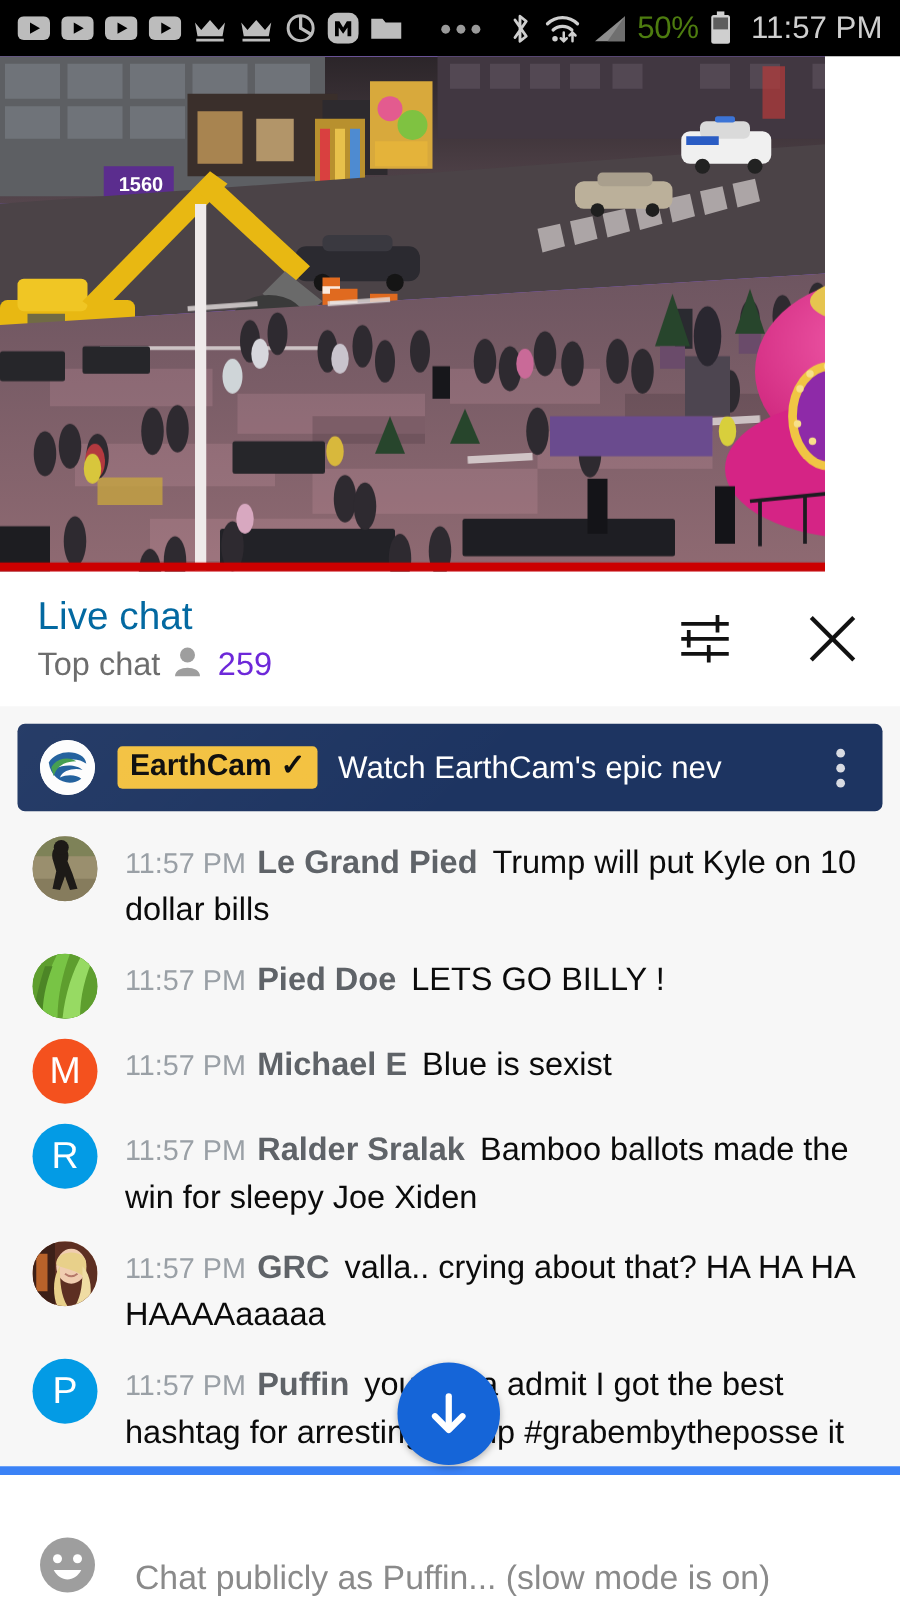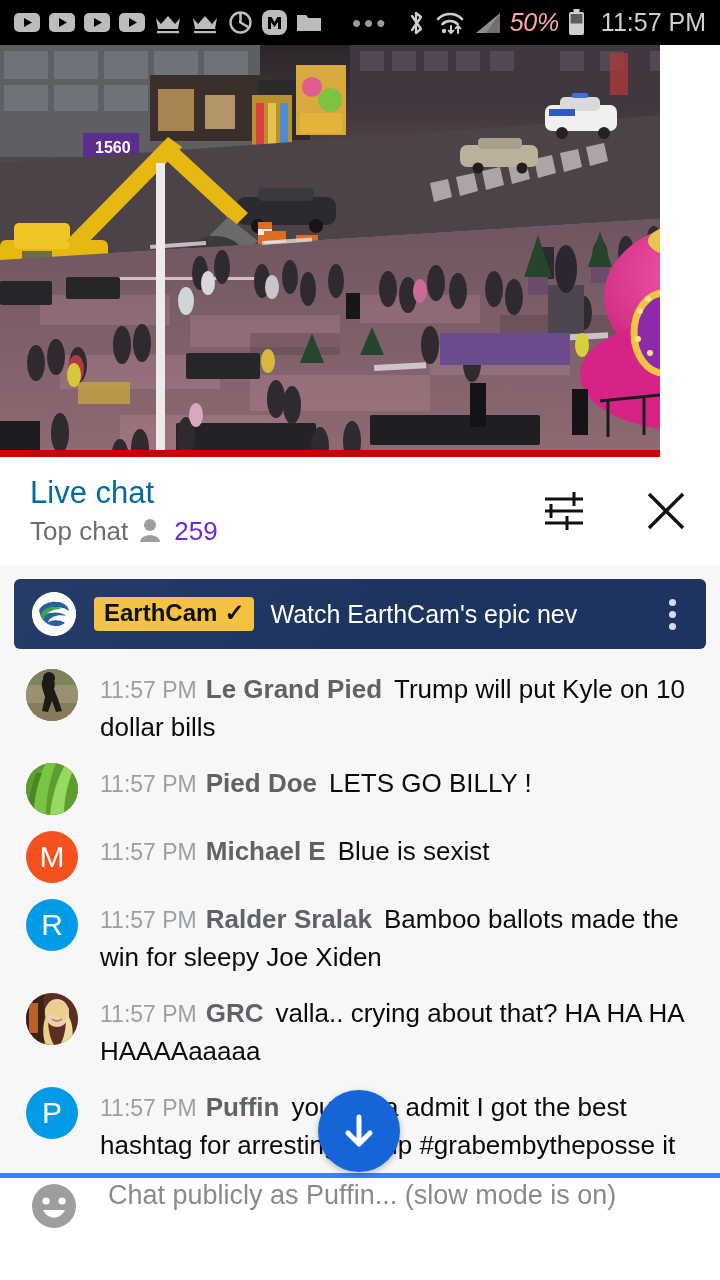--- a/index.html
+++ b/index.html
@@ -13,21 +13,21 @@
 
   
   .statusbar {
     height:45px; background:#000; display:flex; align-items:center;
     padding:0 14px; gap:0;
   }
   .sb-left { display:flex; align-items:center; gap:9px; flex:0 0 auto; }
   .sb-mid  { flex:1 1 auto; display:flex; align-items:center; justify-content:flex-start; padding-left:30px; }
   .sb-right{ display:flex; align-items:center; gap:9px; flex:0 0 auto; }
   .ic { display:inline-flex; align-items:center; justify-content:center; }
-  .sb-text { color:#fca5a5; font-size:25px; letter-spacing:-0.3px;font-style:italic; }
+  .sb-text { color:#4d7c0f; font-size:25px; letter-spacing:-0.3px; }
   .sb-clock { color:#cfcfcf; font-size:25px; margin-left:7px; }
   .dots3 { color:#9a9a9a; font-size:26px; letter-spacing:3px; line-height:10px; }
 
   
   .video { position:relative; width:660px; height:412px; overflow:hidden; background:#8b5cf6; }
   .vid-canvas { position:absolute; inset:0; }
   .progress { position:absolute; left:0; bottom:0; height:7px; width:100%; background:#cc0000; }
 
   
   .chat-header {
@@ -90,22 +90,22 @@
   
   .fab {
     position:absolute; left:318px; top:1090px; width:82px; height:82px;
     border-radius:50%; background:#1565d8; display:flex; align-items:center;
     justify-content:center; z-index:5; box-shadow:0 2px 6px rgba(0,0,0,.28);
   }
 
   
   .chat-input {
     position:absolute; left:0; bottom:0; width:720px; height:107px;
-    background:#fff; display:flex; align-items:flex-start; padding:0 22px 0 26px;
-    border-top:5px solid #3b82f6;
+    background:#fff; display:flex; align-items:flex-end; padding:0 22px 0 26px;
+    border-top:7px solid #3b82f6;
   }
   .emoji-btn { width:56px; height:56px; flex:0 0 auto; margin-right:26px;
                display:flex; align-items:center; justify-content:center; }
   .input-placeholder { font-size:27px; color:#8a8a8a; line-height:1.28; }
 </style>
 </head>
 <body>
 
 <div class="screen">
 

